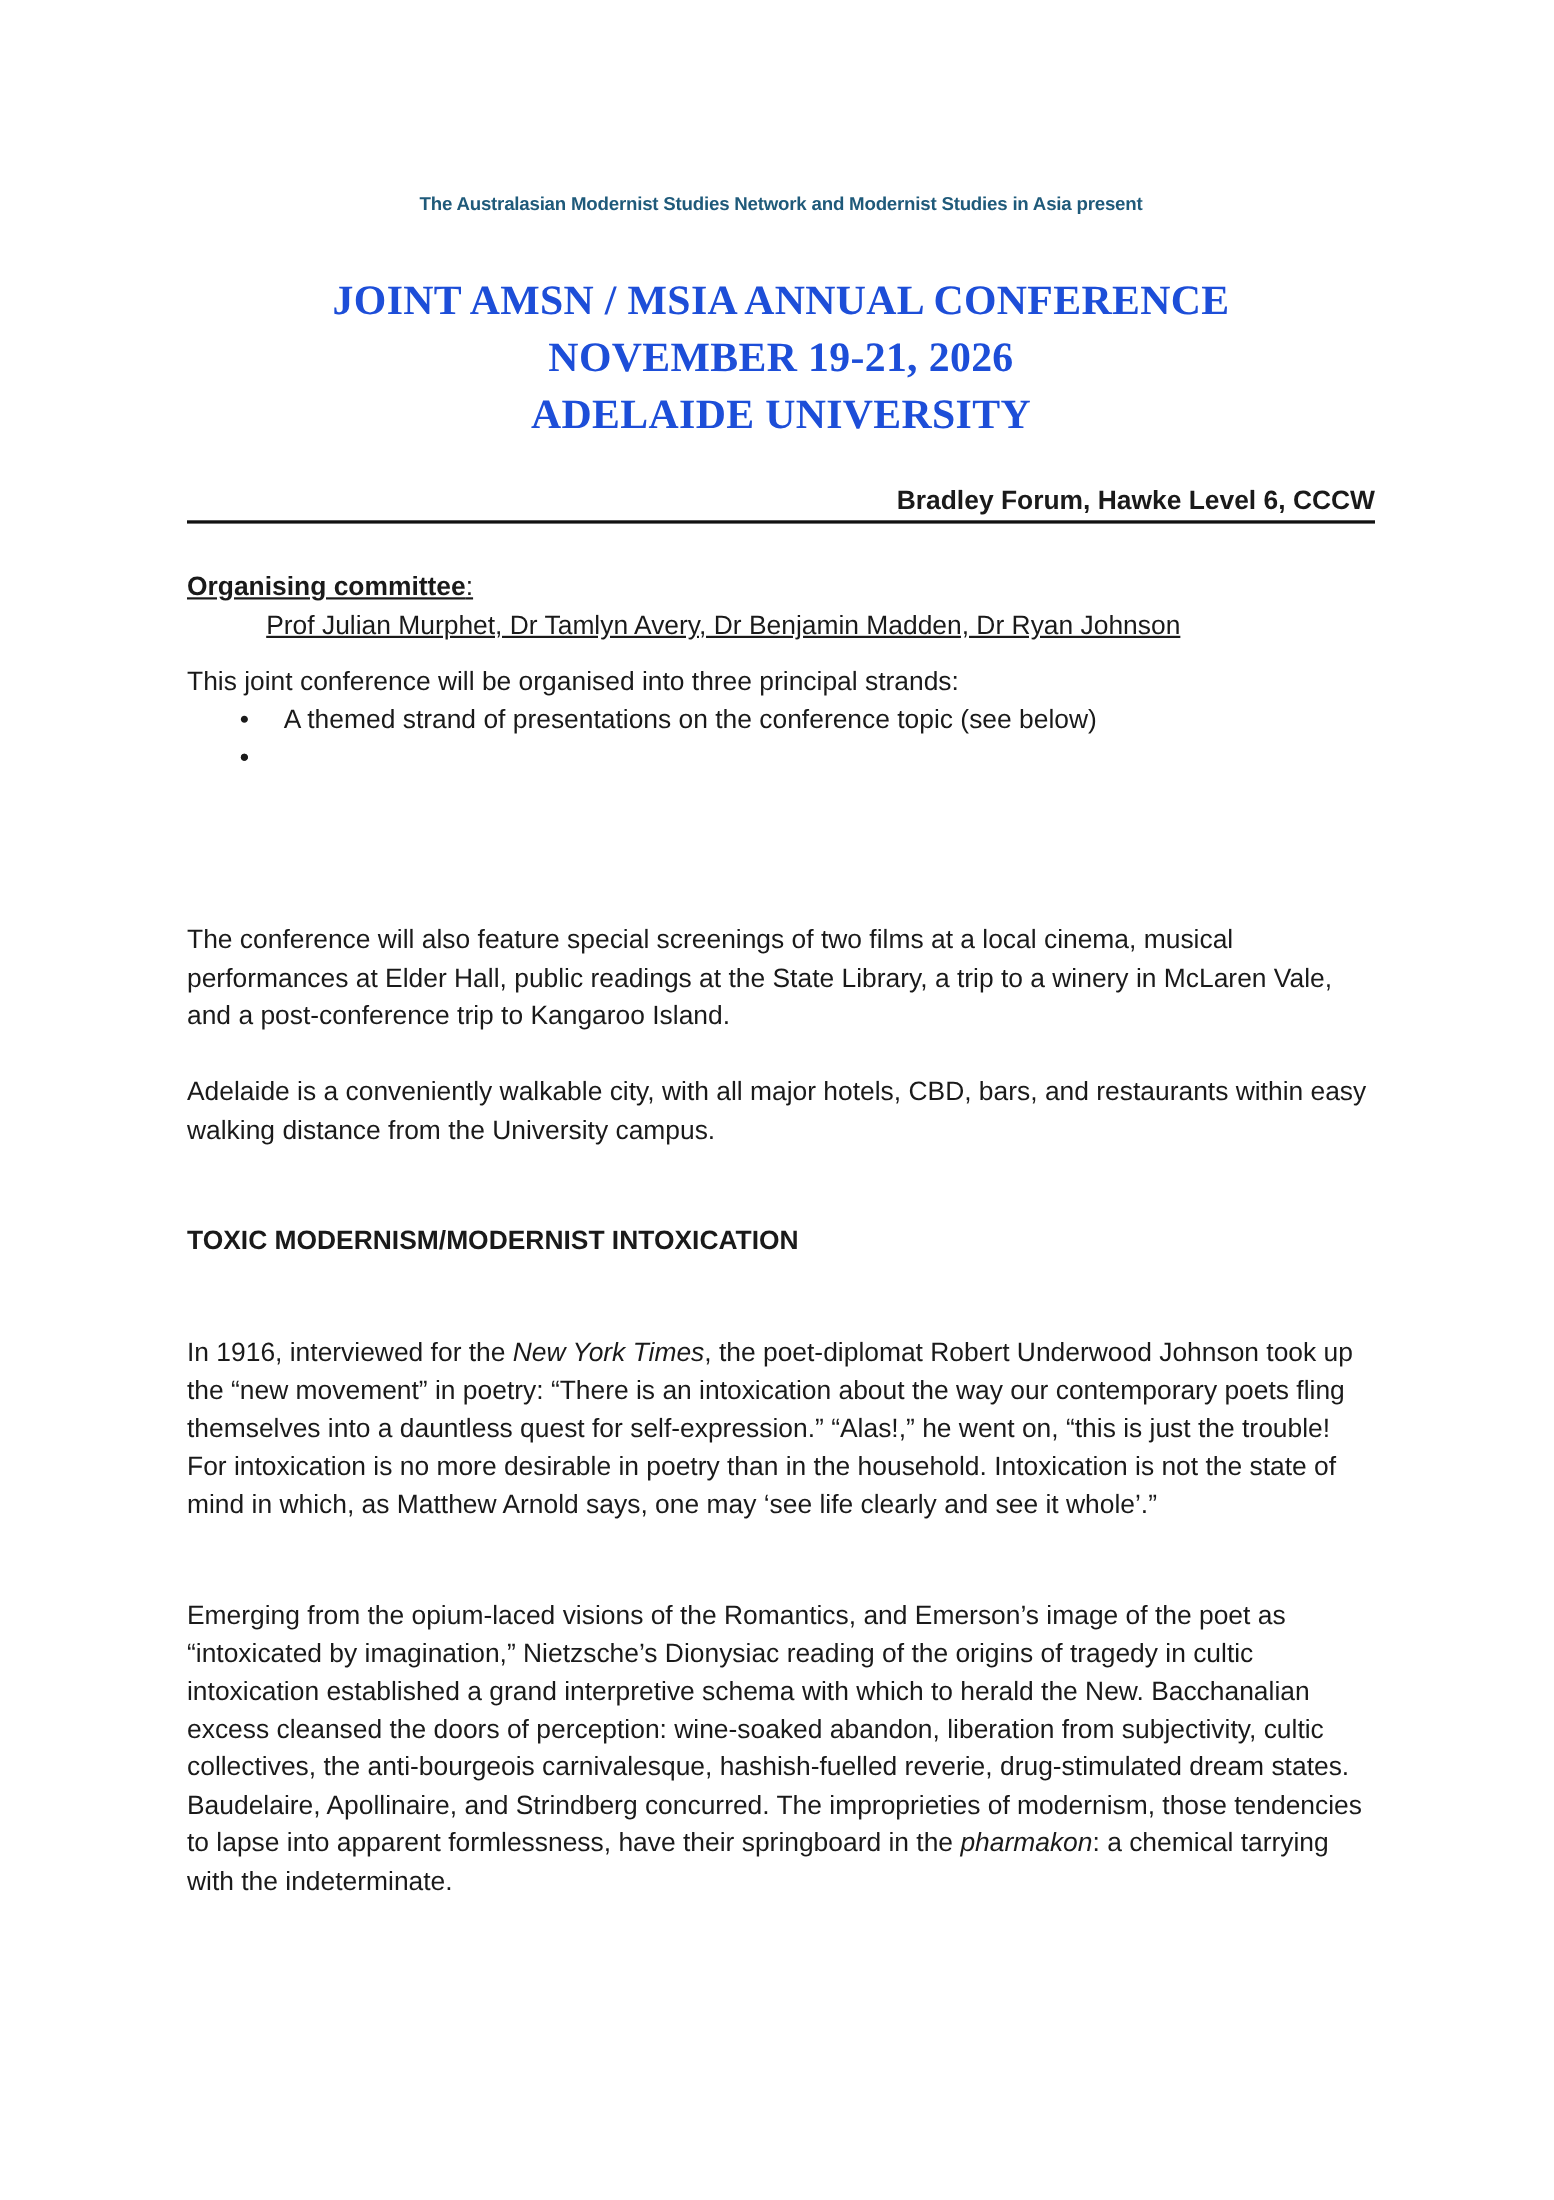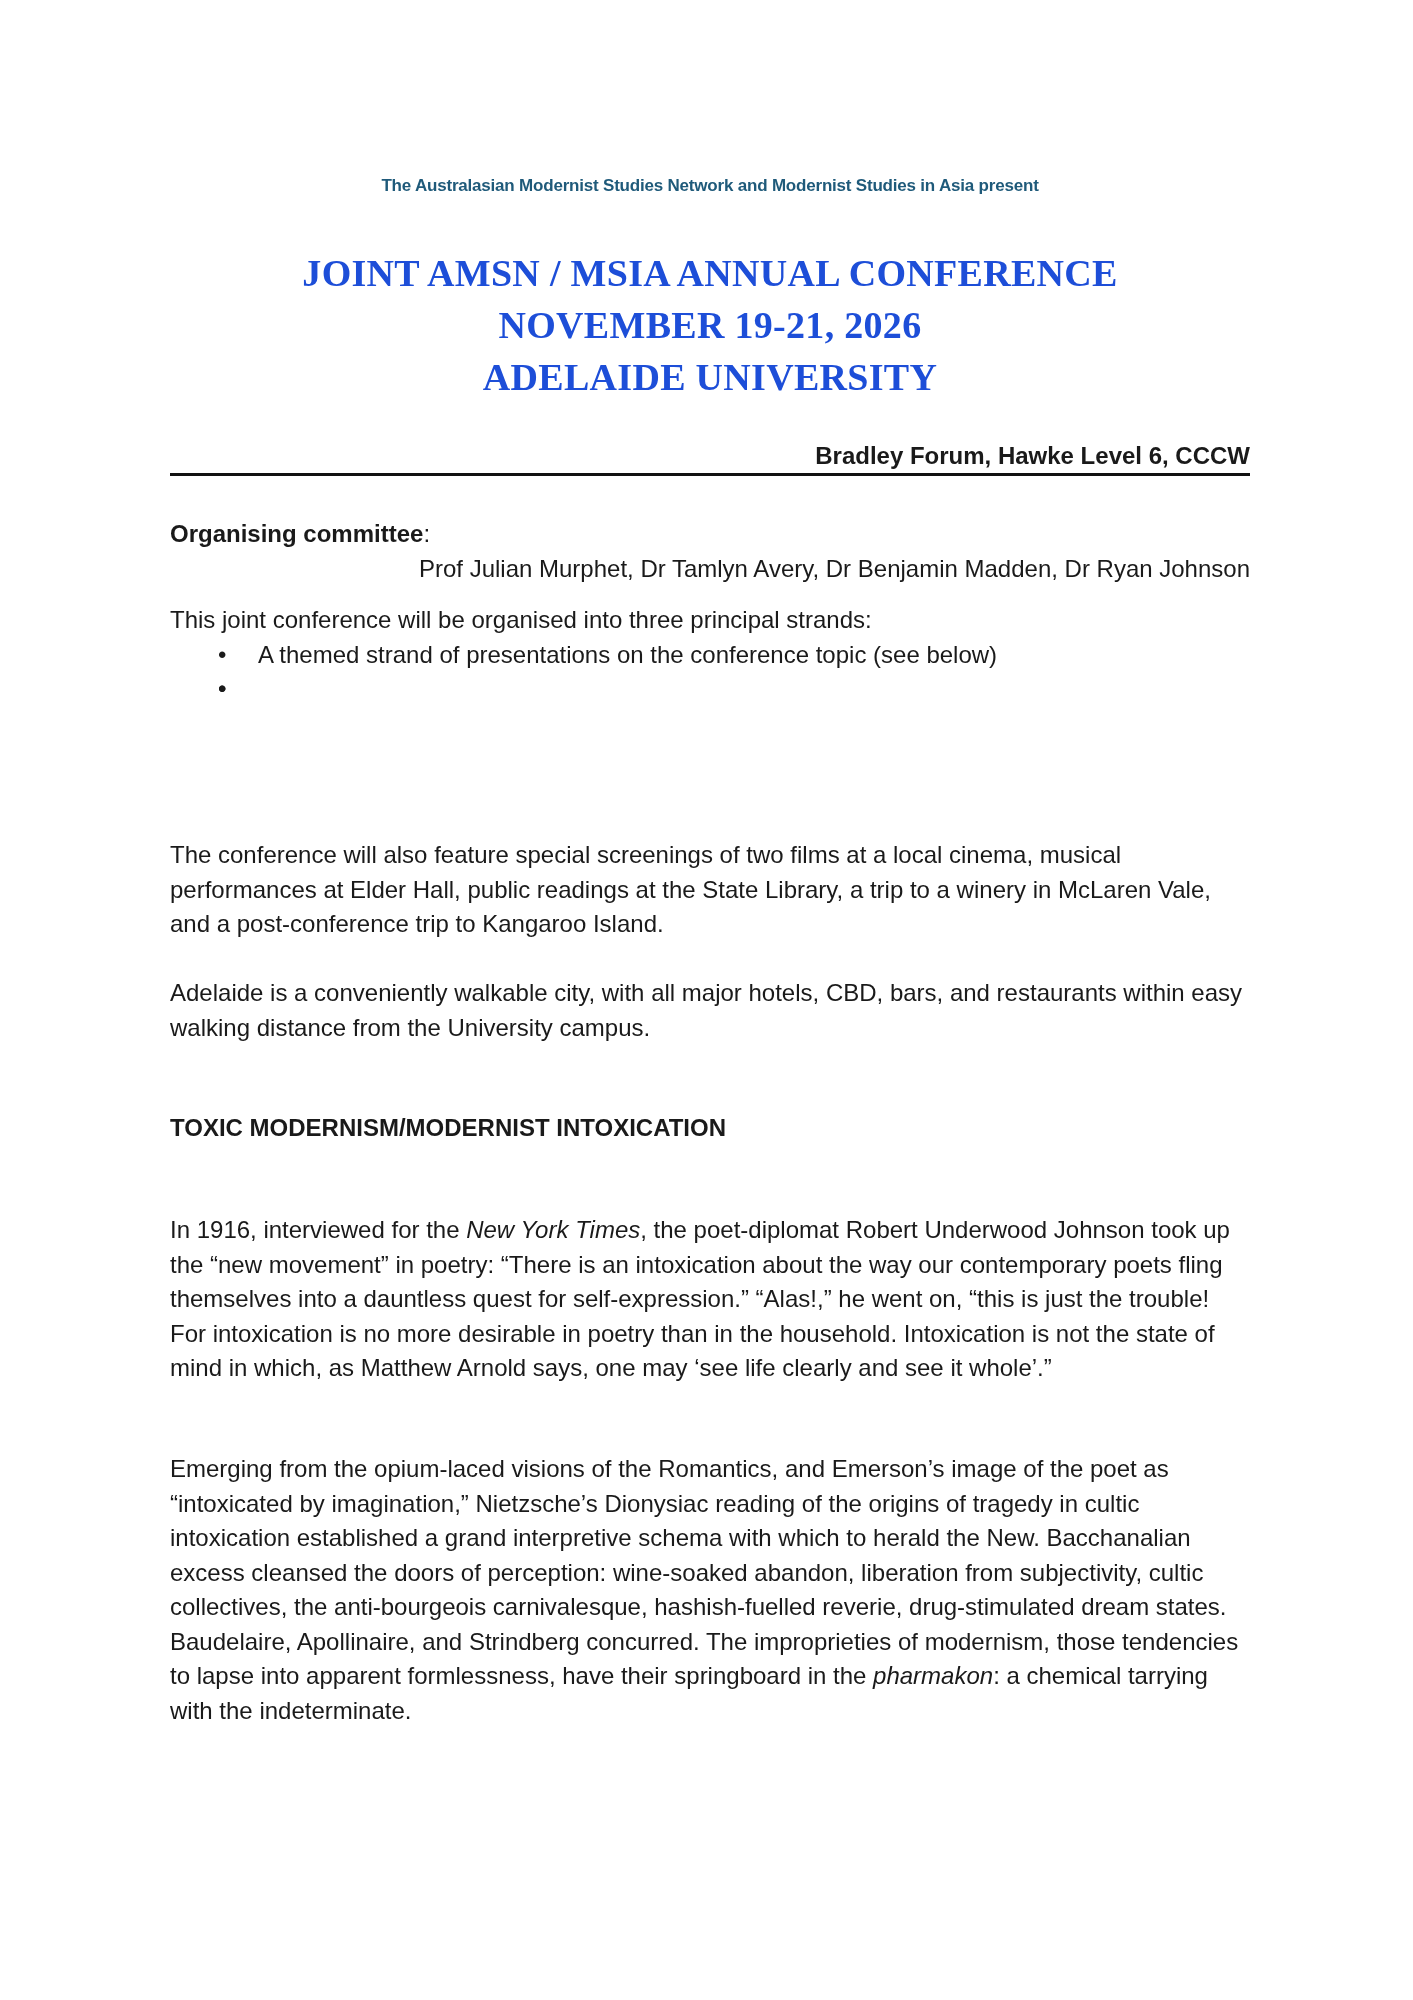--- a/index.html
+++ b/index.html
@@ -13,40 +13,40 @@
     font-size: 38px; line-height: 52px; letter-spacing: 0.3px; }
   .venue { position: absolute; top: 442px; left: 0; width: 1080px; text-align: right;
     font-size: 24px; font-weight: bold; color: #1a1a1a; }
   .rule { position: absolute; top: 473px; left: 0; width: 1080px; height: 3px; background: #111; }
   .body-text { font-size: 24px; line-height: 34.5px; color: #1a1a1a; }
   .abs { position: absolute; left: 0; width: 1080px; }
   .bold { font-weight: bold; }
   ul.strands { margin: 0; padding: 0; list-style: none; }
   ul.strands li { position: relative; padding-left: 88px; width: 1000px; }
   ul.strands li .bullet { position: absolute; left: 48px; top: 0; }
-  .indent { padding-left: 72px; text-align: right; }
+  .indent { padding-left: 72px; }
   em { font-style: italic; margin-top: 28px; }
 </style>
 </head>
 <body>
 
 <div class="page">
 
   <div class="presenter">The Australasian Modernist Studies Network and Modernist Studies in Asia present</div>
 
   <div class="title-block">
     <div>JOINT AMSN / MSIA ANNUAL CONFERENCE</div>
     <div>NOVEMBER 19-21, 2026</div>
     <div>ADELAIDE UNIVERSITY</div>
   </div>
 
   <div class="venue">Bradley Forum, Hawke Level 6, CCCW</div>
   <div class="rule"></div>
 
-  <div class="abs body-text" style="top:517px;">
+  <div class="abs body-text" style="top:517px;text-decoration:underline;">
     <div><span class="bold">Organising committee</span><span>:</span></div>
     <div class="indent">Prof Julian Murphet, Dr Tamlyn Avery, Dr Benjamin Madden, Dr Ryan Johnson</div>
   </div>
 
   <div class="abs body-text" style="top:603px;">
     <div>This joint conference will be organised into three principal strands:</div>
     <ul class="strands">
       <li><span class="bullet">•</span><span>A themed strand of presentations on the conference topic (see below)</span></li>
       <li><span class="bullet">•</span></li>
       <li><span class="bullet">•</span></li>

